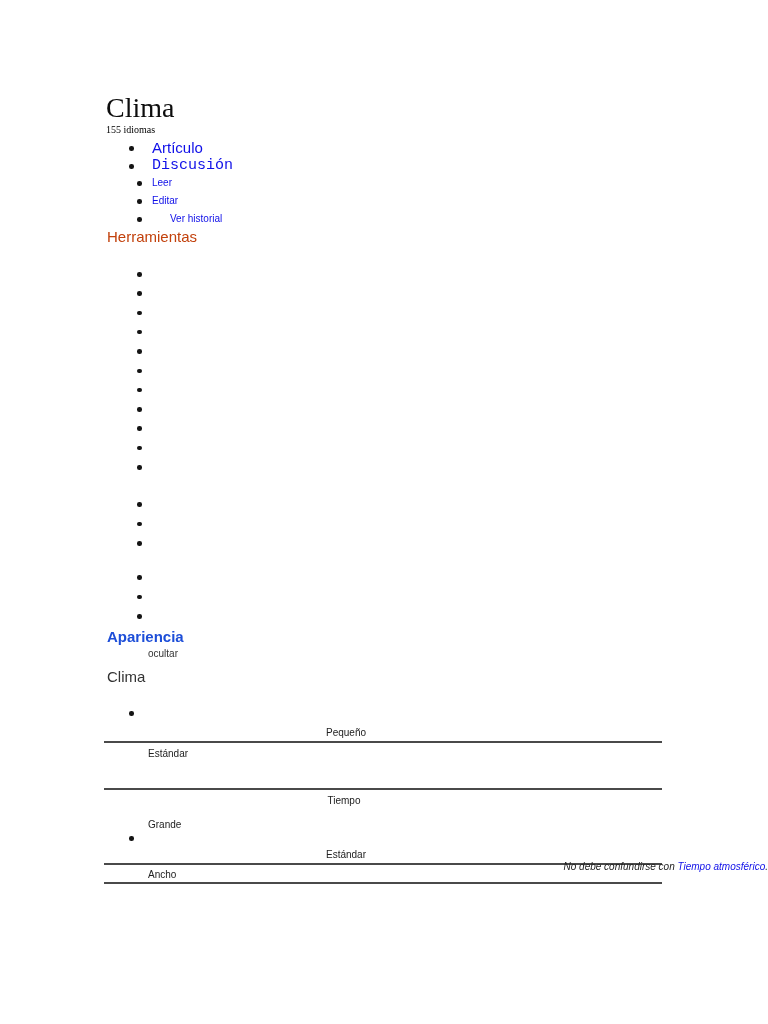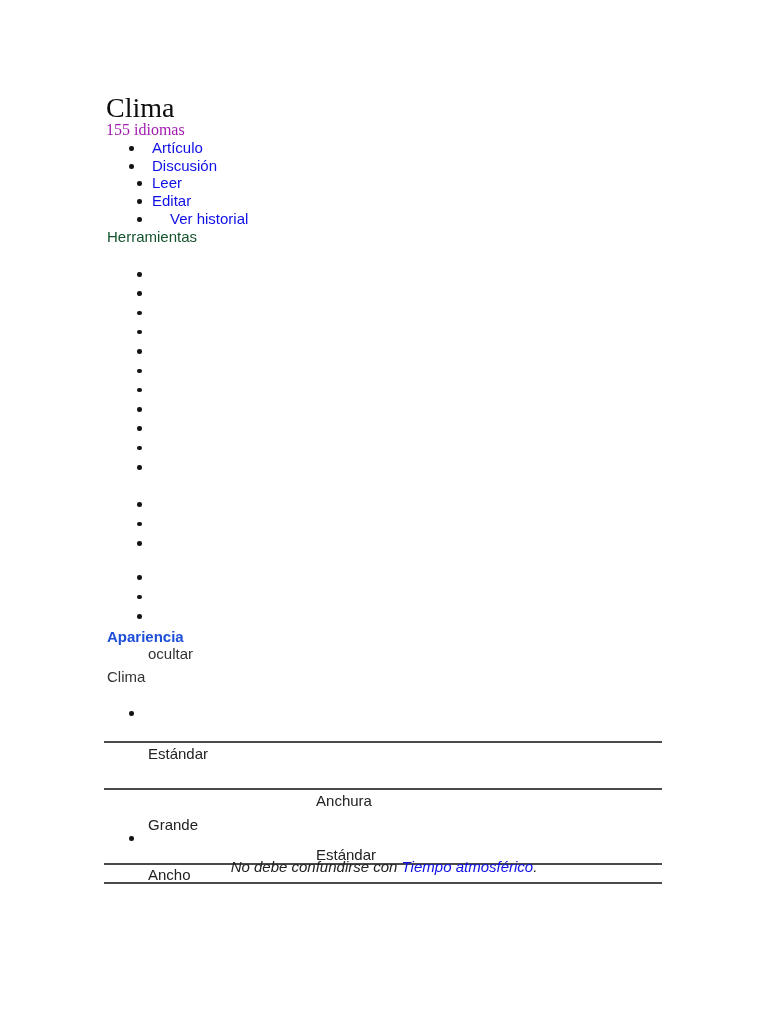--- a/index.html
+++ b/index.html
@@ -5,24 +5,24 @@
   html, body { margin: 0; padding: 0; background: #ffffff; }
   .page {
     position: relative;
     width: 768px;
     height: 887px;
     background: #ffffff;
     font-family: "Liberation Sans", sans-serif;
     color: var(--text, #222222);
     overflow: hidden;
   }
-  .abs { position: absolute; white-space: nowrap; line-height: 18px; font-size: 15px; }
+  .abs { position: absolute; white-space: nowrap; line-height: 18px; font-size: 10px; }
   .serif { font-family: "Liberation Serif", serif; }
   .title { font-size: 28px; line-height: 28px; color: #0d0d0d; font-weight: 400; margin: 0; }
-  .langs { font-size: 16px; line-height: 15px; color: #a21caf; }
+  .langs { font-size: 10px; line-height: 15px; color: #000000; }
   .link { color: var(--link-blue, #0000EE); cursor: pointer; text-decoration: none; }
   .fs15 { font-size: 15px; }
   .bold { font-weight: bold; }
   .dot {
     position: absolute;
     width: 4.5px; height: 4.5px;
     border-radius: 50%;
     background: #141414;
   }
   .rule {
@@ -38,30 +38,30 @@
 <body>
 
 <div class="page">
 
   <h1 class="abs serif title" style="left:106px; top:94px;">Clima</h1>
   <div class="abs serif langs" style="left:106px; top:122px;">155 idiomas</div>
 
   <span class="dot" style="left:129px; top:146px;"></span>
   <div class="abs link fs15" style="left:152px; top:139px;">Artículo</div>
   <span class="dot" style="left:129px; top:164px;"></span>
-  <div class="abs link fs15" style="left:152px; top:157px;">Discusión</div>
+  <div class="abs link fs15" style="left:152px; top:157px;font-family:Liberation Mono, monospace;">Discusión</div>
 
   <span class="dot" style="left:137px; top:181px;"></span>
   <div class="abs link" style="left:152px; top:174px;">Leer</div>
   <span class="dot" style="left:137px; top:199px;"></span>
   <div class="abs link" style="left:152px; top:192px;">Editar</div>
   <span class="dot" style="left:137px; top:217px;"></span>
   <div class="abs link" style="left:152px; top:210px;margin-left:18px;">Ver historial</div>
 
-  <div class="abs fs15" style="left:107px; top:228px; color:#14532d;">Herramientas</div>
+  <div class="abs fs15" style="left:107px; top:228px; color:#c2410c;">Herramientas</div>
 
   <div class="repeat-layer">
       <span class="dot" style="top: 272px; left: 137px;"></span>
       <span class="dot" style="top: 291.3px; left: 137px;"></span>
       <span class="dot" style="top: 310.6px; left: 137px;"></span>
       <span class="dot" style="top: 329.9px; left: 137px;"></span>
       <span class="dot" style="top: 349.2px; left: 137px;"></span>
       <span class="dot" style="top: 368.5px; left: 137px;"></span>
       <span class="dot" style="top: 387.8px; left: 137px;"></span>
       <span class="dot" style="top: 407.1px; left: 137px;"></span>
@@ -78,29 +78,30 @@
       <span class="dot" style="top: 575px; left: 137px;"></span>
       <span class="dot" style="top: 594.5px; left: 137px;"></span>
       <span class="dot" style="top: 614px; left: 137px;"></span>
     </div>
 
   <div class="abs fs15 bold" style="left:107px; top:628px; color:#1d4ed8;">Apariencia</div>
   <div class="abs" style="left:112px; top:645px; color:#333333;margin-left:36px;">ocultar</div>
   <div class="abs fs15" style="left:107px; top:668px; color:#333333;">Clima</div>
 
   <span class="dot" style="left:129px; top:711px;"></span>
+  <div class="abs centerline" style="left:0; width:692px; top:724px;">Pequeño</div>
   <div class="rule" style="top:741px;"></div>
   <div class="abs" style="left:148px; top:745px;">Estándar</div>
   <div class="abs" style="left:148px; top:771px;margin-top:45px;">Grande</div>
   <div class="rule" style="top:788px;"></div>
 
-  <div class="abs centerline" style="left:0; width:688px; top:792px;">Anchura</div>
+  <div class="abs centerline" style="left:0; width:688px; top:792px;">Tiempo</div>
   <span class="dot" style="left:129px; top:836px;"></span>
   <div class="abs centerline" style="left:0; width:692px; top:846px;">Estándar</div>
   <div class="rule" style="top:863px;"></div>
   <div class="abs" style="left:148px; top:866px;">Ancho</div>
   <div class="rule" style="top:882px;"></div>
 
-  <div class="abs hatnote" style="top:858px;">
+  <div class="abs hatnote" style="top:858px;text-align:right;">
     <span>No debe confundirse con </span><span class="link">Tiempo atmosférico</span><span>.</span>
   </div>
 
 </div>
 
 </body></html>

